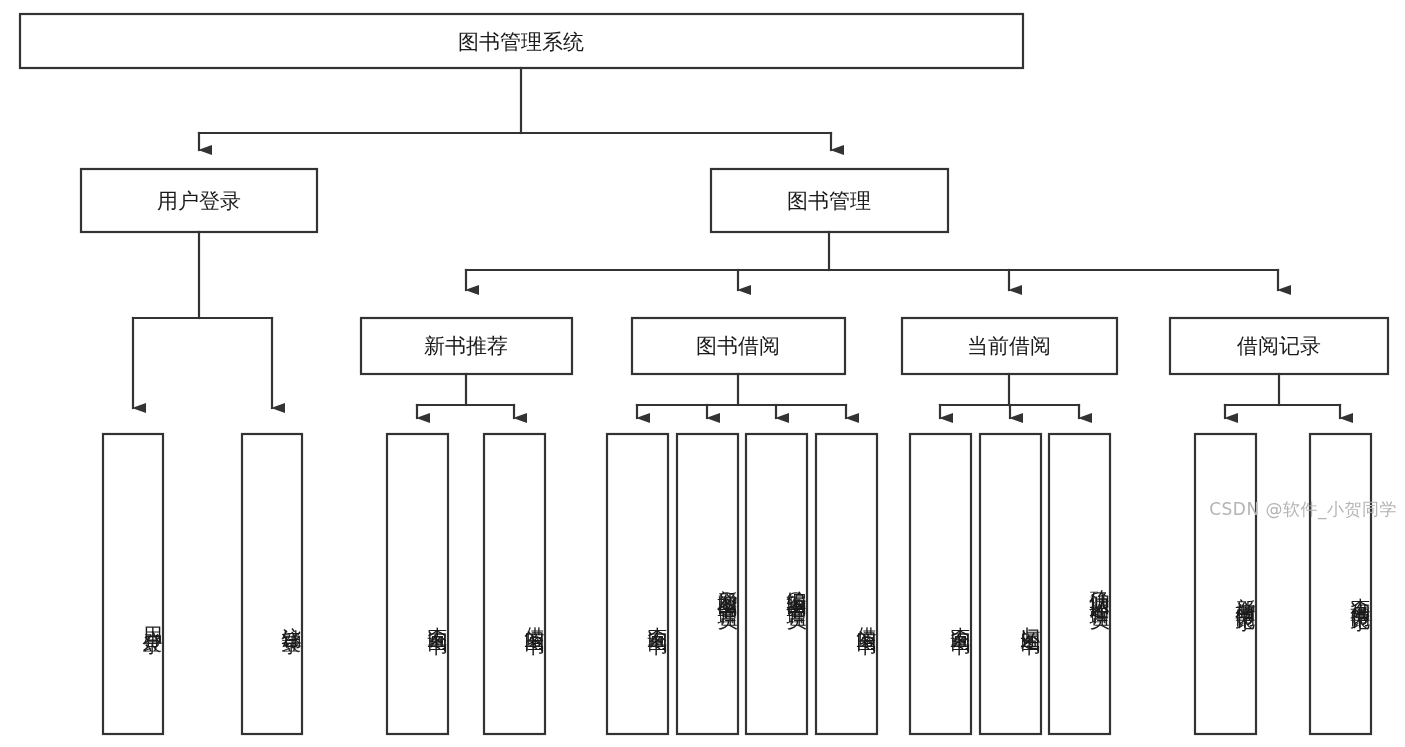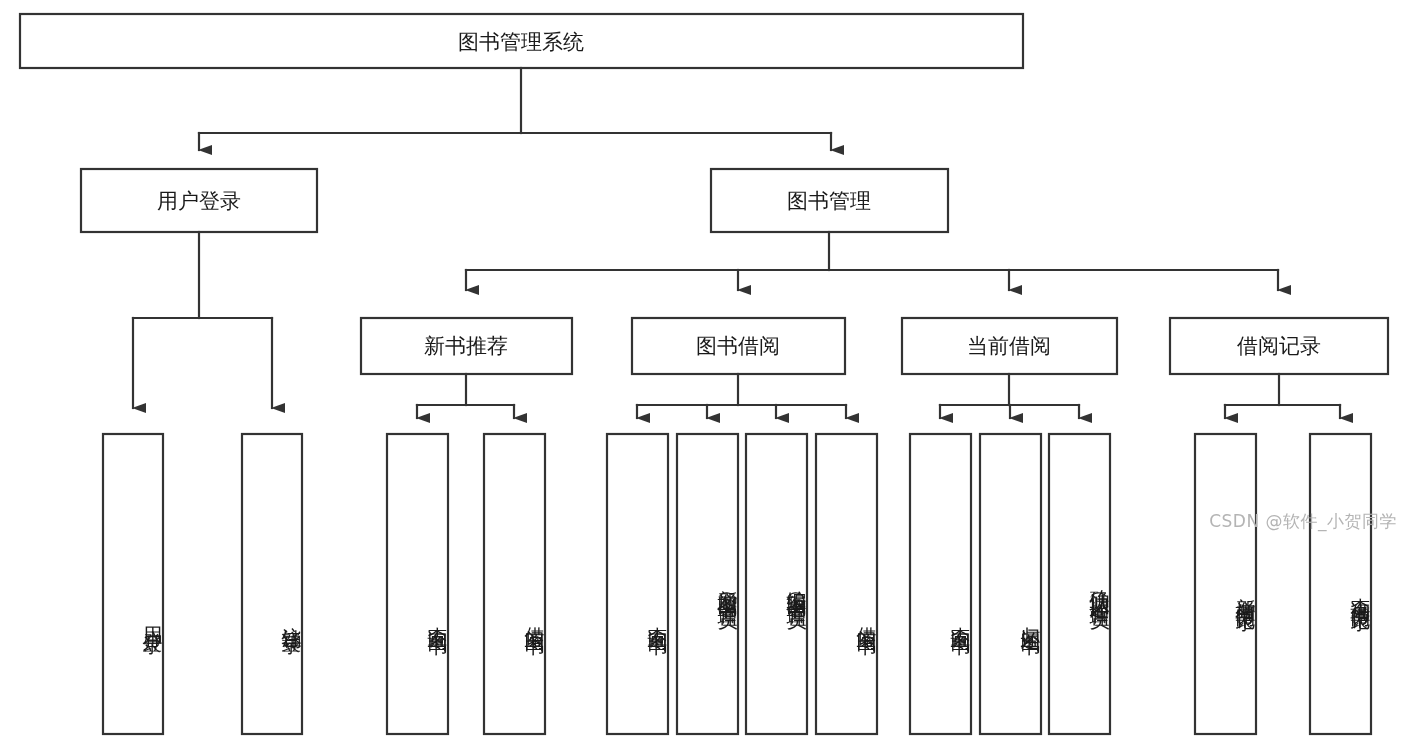--- a/index.html
+++ b/index.html
@@ -62,21 +62,21 @@
     text-align: center;
     white-space: nowrap;
     pointer-events: none;
     display: flex;
     align-items: flex-start;
     justify-content: center;
   }
   #watermark {
     position: absolute;
     right: 8px;
-    bottom: 0;
+    bottom: 12px;
     font-family: "DejaVu Sans", "Liberation Sans", sans-serif;
     font-size: 17px;
     color: #b4b4b4;
     letter-spacing: 0.5px;
     user-select: none;
     text-align: right;
   }
 </style>
 </head>
 <body>

